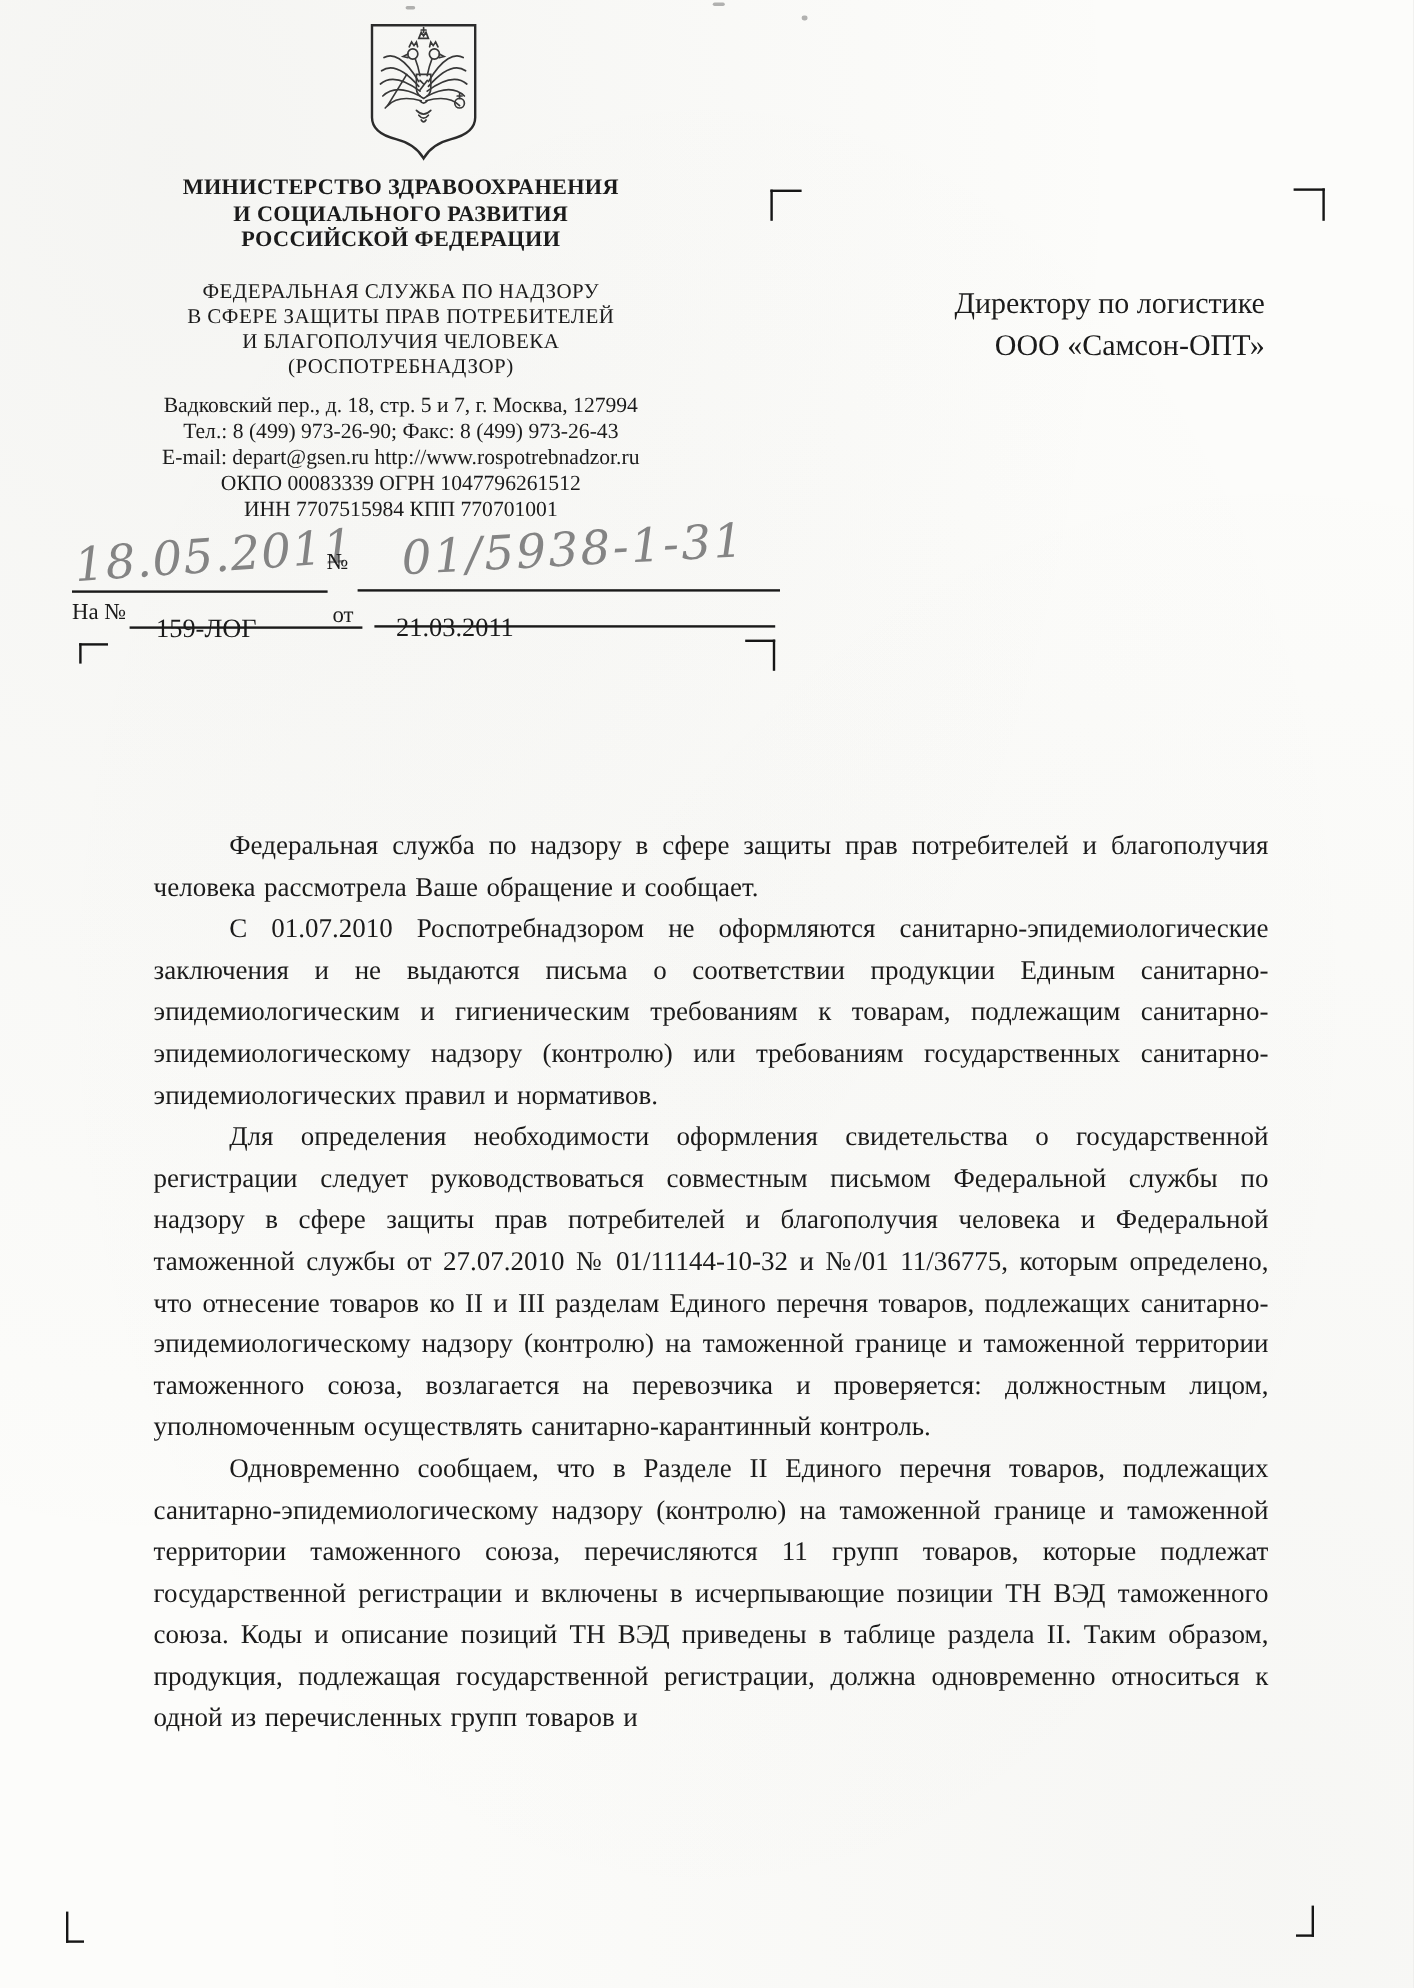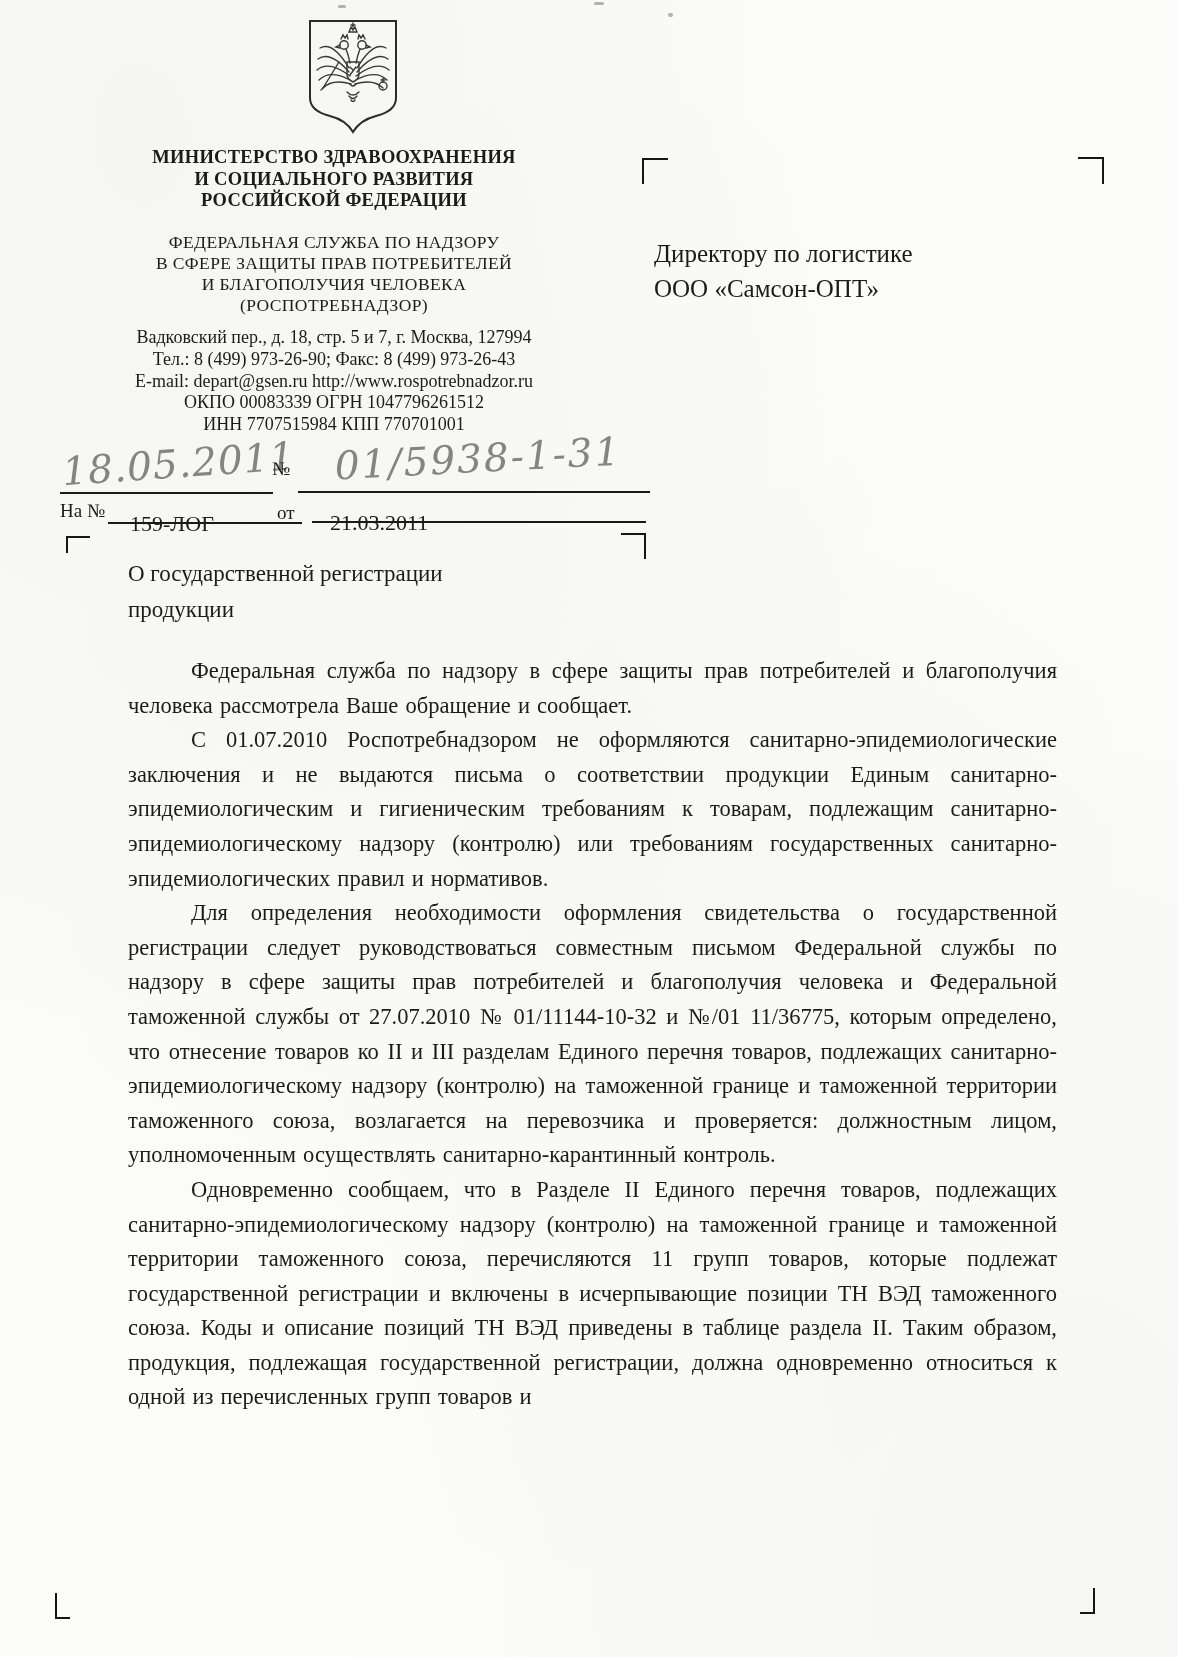--- a/index.html
+++ b/index.html
@@ -51,27 +51,27 @@
   .mark-field-tl{left:642px;top:158px;width:24px;height:24px;border-top-width:2px;border-left-width:2px;}
   .mark-field-tr{left:1078px;top:157px;width:24px;height:25px;border-top-width:2px;border-right-width:2px;}
   .mark-stamp-bl{left:66px;top:536px;width:22px;height:15px;border-top-width:2px;border-left-width:2px;}
   .mark-stamp-br{left:621px;top:533px;width:23px;height:24px;border-top-width:2px;border-right-width:2px;}
   .mark-page-bl{left:55px;top:1593px;width:13px;height:24px;border-bottom-width:2px;border-left-width:2px;}
   .mark-page-br{left:1080px;top:1588px;width:13px;height:24px;border-bottom-width:2px;border-right-width:2px;}
 
   .speck{background:#2a2a2a;opacity:.35;border-radius:2px;}
 
   
-  .recipient{left:654px;top:236px;width:400px;font-size:25px;line-height:35px;}
+  .recipient{left:654px;top:236px;width:400px;font-size:25px;line-height:35px;text-align:right;}
 
   
   .subject{left:128px;top:556px;width:420px;font-size:23px;line-height:36px;}
 
   
-  .body-text{left:128px;top:654px;width:929px;font-size:22.5px;line-height:34.6px;text-align:justify;text-align-last:left;word-spacing:1.5px;}
+  .body-text{left:128px;top:688px;width:929px;font-size:22.5px;line-height:34.6px;text-align:justify;text-align-last:left;word-spacing:1.5px;}
   .body-text p{margin:0;text-indent:63px;}
 </style>
 </head>
 <body>
 
 <div class="page">
 
   <div class="abs emblem">
     <svg viewBox="0 0 100 118" width="100" height="118">
       <path d="M7,3 H93 V80 Q93,93 73,98 Q57,102 50,114 Q43,102 27,98 Q7,93 7,80 Z" fill="none" stroke="#2b2b2b" stroke-width="2"></path>
@@ -137,24 +137,20 @@
 
   <div class="abs speck" style="left:338px;top:5px;width:8px;height:3px;"></div>
   <div class="abs speck" style="left:594px;top:2px;width:10px;height:3px;"></div>
   <div class="abs speck" style="left:668px;top:13px;width:5px;height:4px;"></div>
 
   <div class="abs recipient">
     <div>Директору по логистике</div>
     <div>ООО «Самсон-ОПТ»</div>
   </div>
 
-  <div class="abs subject">
-    <div>О государственной регистрации</div>
-    <div>продукции</div>
-  </div>
 
   <div class="abs body-text">
     <p>Федеральная служба по надзору в сфере защиты прав потребителей и благополучия человека рассмотрела Ваше обращение и сообщает.</p>
     <p>С 01.07.2010 Роспотребнадзором не оформляются санитарно-эпидемиологические заключения и не выдаются письма о соответствии продукции Единым санитарно-эпидемиологическим и гигиеническим требованиям к товарам, подлежащим санитарно-эпидемиологическому надзору (контролю) или требованиям государственных санитарно-эпидемиологических правил и нормативов.</p>
     <p>Для определения необходимости оформления свидетельства о государственной регистрации следует руководствоваться совместным письмом Федеральной службы по надзору в сфере защиты прав потребителей и благополучия человека и Федеральной таможенной службы от 27.07.2010 № 01/11144-10-32 и №/01 11/36775, которым определено, что отнесение товаров ко II и III разделам Единого перечня товаров, подлежащих санитарно-эпидемиологическому надзору (контролю) на таможенной границе и таможенной территории таможенного союза, возлагается на перевозчика и проверяется: должностным лицом, уполномоченным осуществлять санитарно-карантинный контроль.</p>
     <p>Одновременно сообщаем, что в Разделе II Единого перечня товаров, подлежащих санитарно-эпидемиологическому надзору (контролю) на таможенной границе и таможенной территории таможенного союза, перечисляются 11 групп товаров, которые подлежат государственной регистрации и включены в исчерпывающие позиции ТН ВЭД таможенного союза. Коды и описание позиций ТН ВЭД приведены в таблице раздела II. Таким образом, продукция, подлежащая государственной регистрации, должна одновременно относиться к одной из перечисленных групп товаров и</p>
   </div>
 
 </div>
 

